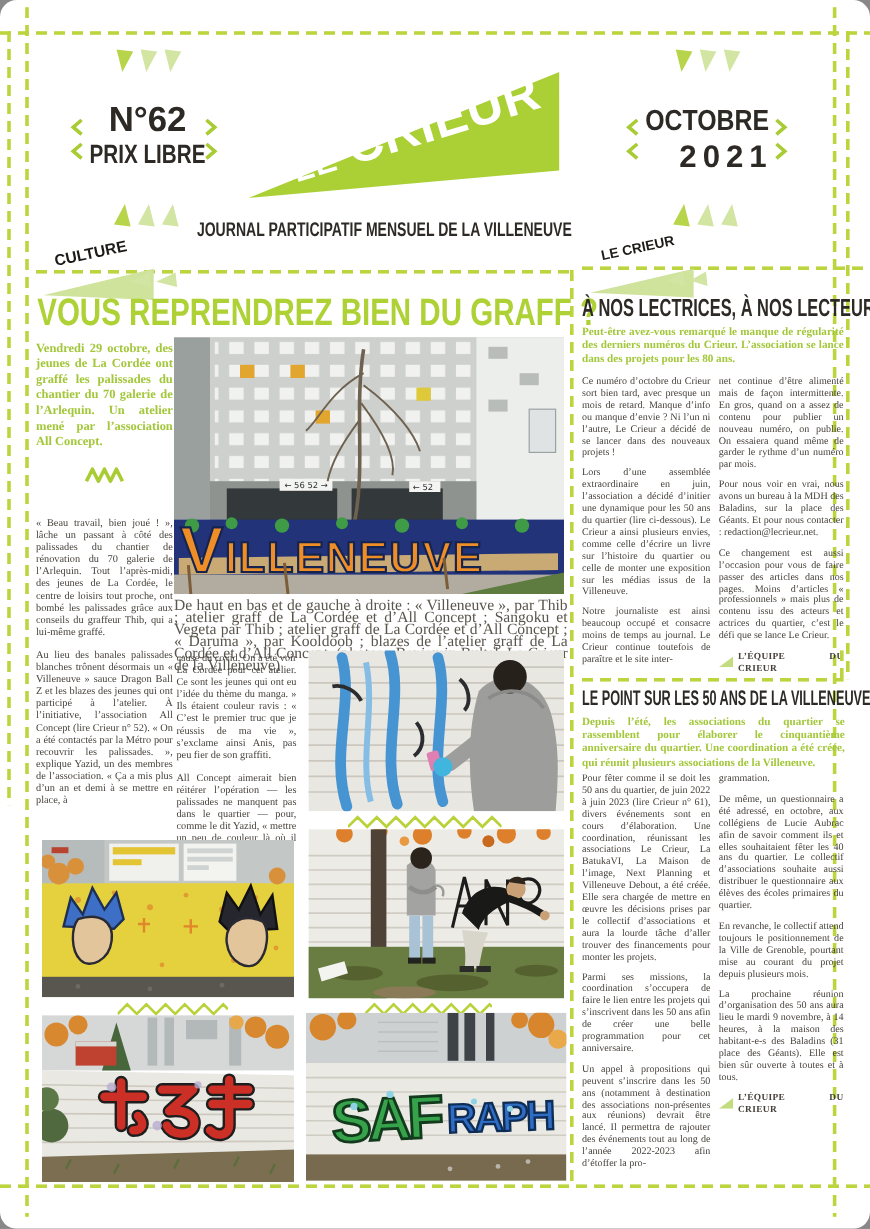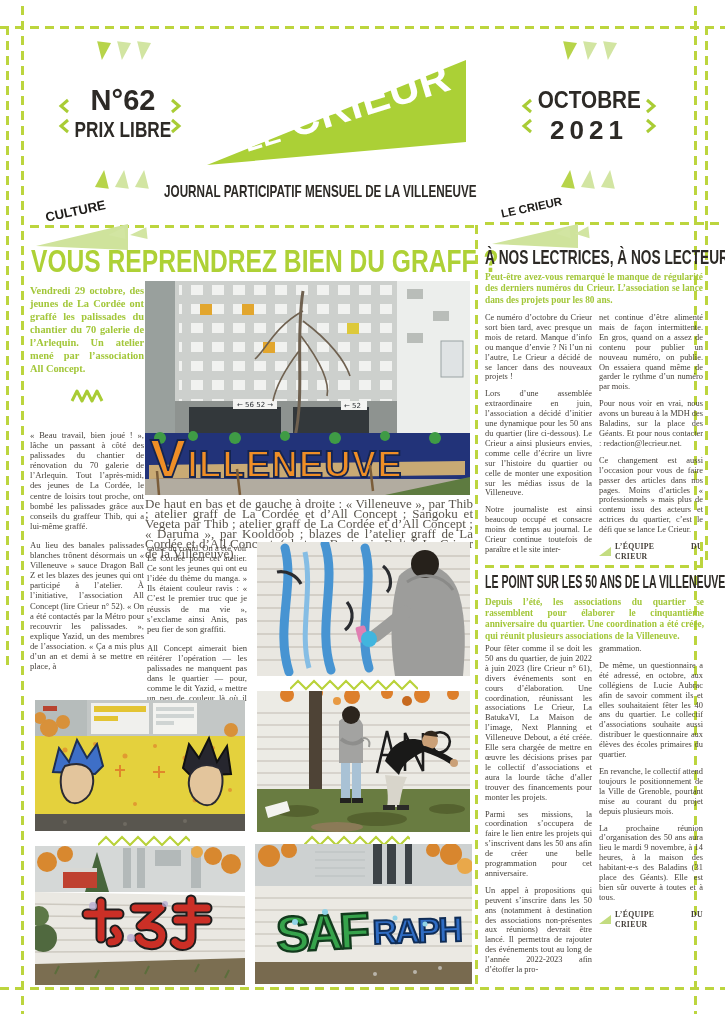--- a/index.html
+++ b/index.html
@@ -1,17 +1,17 @@
 <!DOCTYPE html>
 <html><head>
 <meta charset="utf-8">
 <style>
   html,body{margin:0;padding:0;background:#888;}
   .page{position:relative;width:725px;height:1024px;background:#ffffff;overflow:hidden;
-        font-family:"Liberation Serif",serif;}
+        font-family:"Liberation Serif",serif;border-radius:14px;}
   .abs{position:absolute;}
   
   .dash-h{height:2.6px;background:repeating-linear-gradient(90deg,#bcd53e 0 9px,transparent 9px 15px);}
   .dash-v{width:2.6px;background:repeating-linear-gradient(180deg,#bcd53e 0 9px,transparent 9px 15px);}
   
   .cond{display:inline-block;white-space:nowrap;font-family:"Liberation Sans",sans-serif;
         font-weight:bold;transform-origin:left top;color:#2d2a26;}
   .cond.ctr{transform-origin:center top;}
   .green{color:#aed136;}
   .cflex{display:flex;justify-content:center;}
@@ -90,21 +90,21 @@
     <div class="tri down dk"></div>
     <div class="tri down"></div>
     <div class="tri down"></div>
   </div>
   <svg class="abs" style="left:521px;top:98px" width="12" height="36">
     <path d="M10,2 L3,8 L10,14 M10,22 L3,28 L10,34" stroke="#a9cc35" stroke-width="3" fill="none"></path>
   </svg>
   <div class="abs cflex" style="left:528px;top:86px;width:122px">
     <span class="cond ctr" style="font-size:23px;transform:scale(.9,1.05)">OCTOBRE</span>
   </div>
-  <div class="abs cflex" style="left:528px;top:115px;width:122px">
+  <div class="abs cflex" style="left:544px;top:115px;width:122px">
     <span class="cond ctr" style="font-size:26px;letter-spacing:5px">2021</span>
   </div>
   <svg class="abs" style="left:645px;top:98px" width="12" height="36">
     <path d="M2,2 L9,8 L2,14 M2,22 L9,28 L2,34" stroke="#a9cc35" stroke-width="3" fill="none"></path>
   </svg>
   <div class="abs trirow" style="left:562px;top:170px">
     <div class="tri up dk"></div>
     <div class="tri up"></div>
     <div class="tri up"></div>
   </div>

